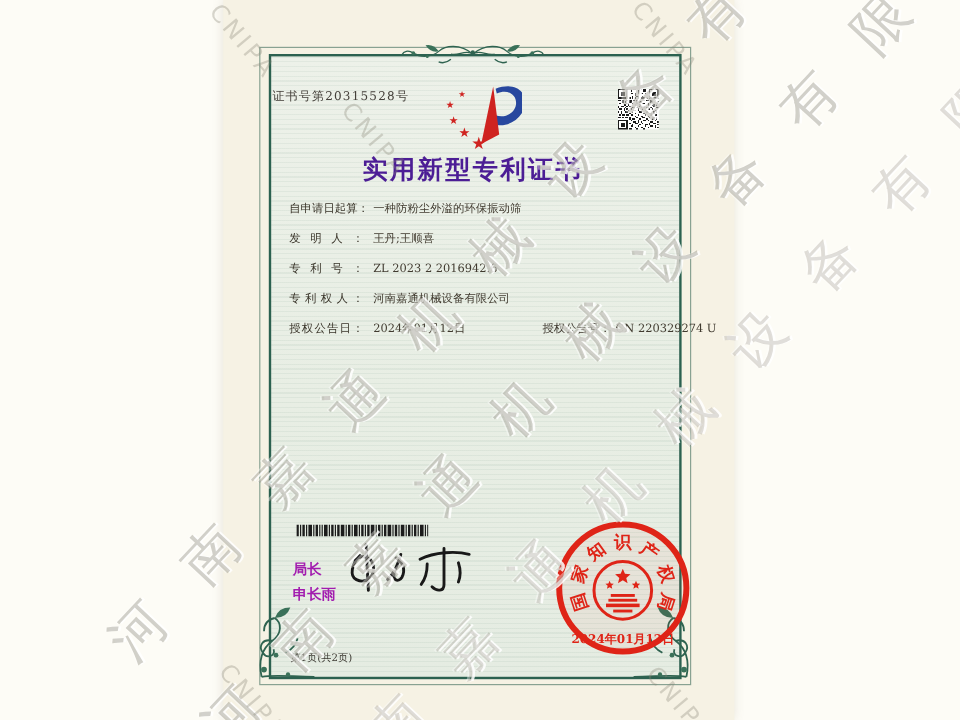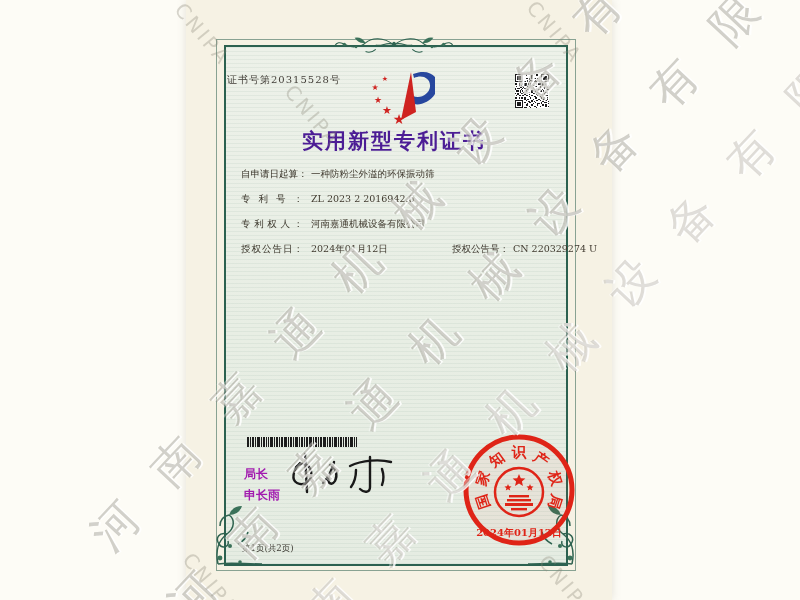--- a/index.html
+++ b/index.html
@@ -175,20 +175,23 @@
       <path fill="#1a1a1a" d="M9 22h1v1h-1z M11 23h2v1h-2z M14 22h1v2h-1z M16 23h1v1h-1z M18 22h2v1h-2z M21 22h1v1h-1z M23 23h2v1h-2z M26 22h1v1h-1z M28 23h1v1h-1z M8 24h1v1h-1z M10 25h1v1h-1z M12 24h2v1h-2z M15 25h1v1h-1z M17 24h1v1h-1z M19 25h2v1h-2z M22 24h1v2h-1z M25 24h2v1h-2z M28 25h1v1h-1z M9 26h2v1h-2z M12 27h1v1h-1z M14 26h1v1h-1z M16 27h2v1h-2z M19 26h1v1h-1z M21 27h1v1h-1z M23 26h2v1h-2z M26 26h1v2h-1z M28 27h1v1h-1z M8 28h2v1h-2z M13 28h1v1h-1z M18 28h1v1h-1z"></path>
     </svg>
 
     <div class="title">实用新型专利证书</div>
 
     <div class="rows">
       <div class="row">
         <span class="flabel">自申请日起算：</span><span class="fvalue">一种防粉尘外溢的环保振动筛</span>
       </div>
       <div class="row">
+        <span class="flabel">发明人：</span><span class="fvalue">王丹;王顺喜</span>
+      </div>
+      <div class="row">
         <span class="flabel">专利号：</span><span class="fvalue">ZL 2023 2 2016942.6</span>
       </div>
       <div class="row">
         <span class="flabel">专利权人：</span><span class="fvalue">河南嘉通机械设备有限公司</span>
       </div>
       <div class="row">
         <span class="flabel">授权公告日：</span><span class="fvalue">2024年01月12日</span>
         <span class="pair2"><span>授权公告号：</span><span class="fvalue">CN 220329274 U</span></span>
       </div>
     </div>

